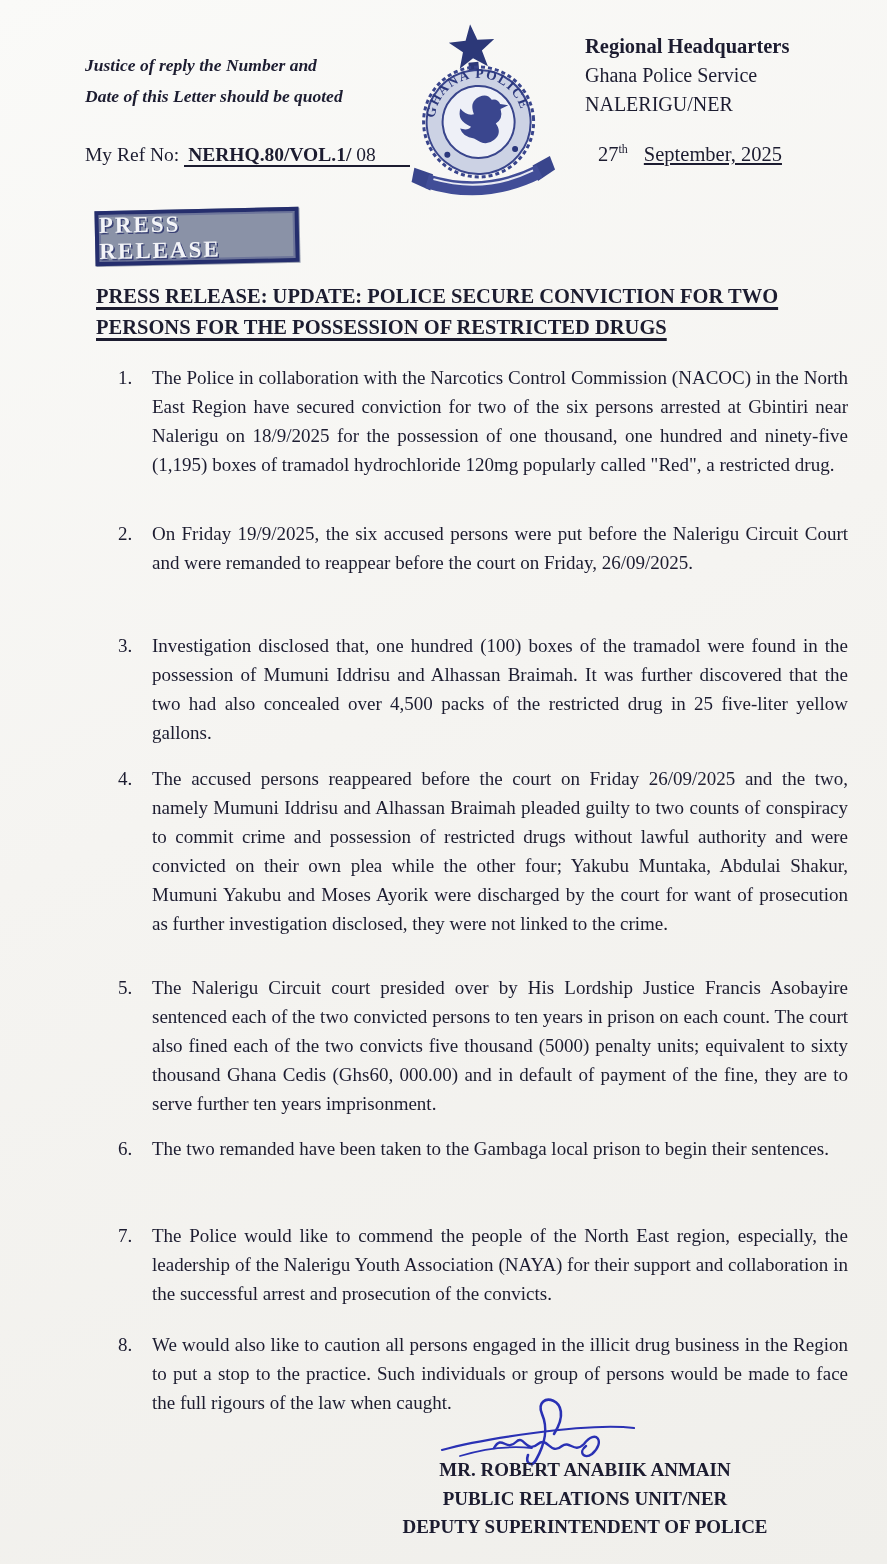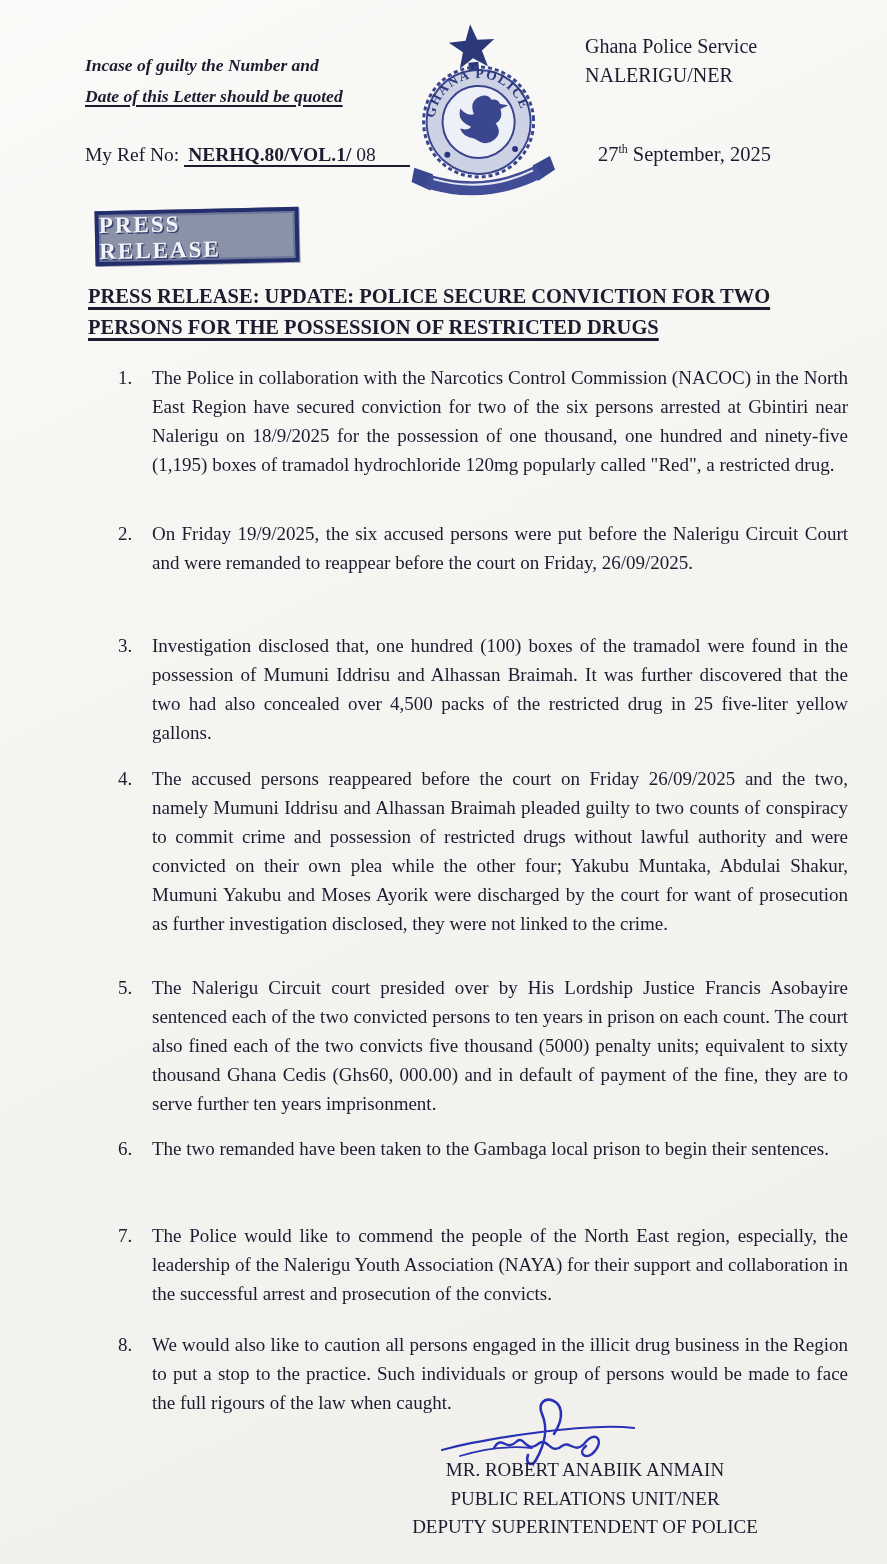--- a/index.html
+++ b/index.html
@@ -4,62 +4,62 @@
 <style>
   html,body{margin:0;padding:0;background:#e9e9e9;}
   .page{
     position:relative;width:887px;height:1564px;margin:0 auto;overflow:hidden;
     background:linear-gradient(155deg,#fafaf8 0%,#f5f4f1 45%,#f0efeb 100%);
     font-family:"Liberation Serif",serif;color:#1c1c30;
   }
   
   .note{position:absolute;left:85px;top:50px;font-style:italic;font-weight:bold;
         font-size:17.5px;line-height:31px;}
-  .note .u{text-decoration:underline;text-decoration-thickness:2px;text-underline-offset:3px;}
+  .note .u{text-decoration-thickness:2px;text-underline-offset:3px;}
   
   .refline{position:absolute;left:85px;top:144px;font-size:19.5px;white-space:nowrap;text-align:center;}
   .ref-underline{border-bottom:2.5px solid #1c1c30;padding-right:34px;padding-left:4px;}
   .ref-bold{font-weight:bold;}
   
   .hdr-right{position:absolute;left:585px;top:32px;font-size:20px;line-height:29px;}
   .hdr-right .b{font-weight:bold;font-size:20.5px;}
   .dateline{position:absolute;left:598px;top:142px;font-size:20.5px;}
   .dateline sup{font-size:12px;text-align:center;}
-  .dateline .rest{margin-left:5px;}
+  .dateline .rest{margin-left:16px;text-decoration:underline;}
   
   .crest{position:absolute;left:398px;top:24px;width:160px;height:182px;transform:rotate(-5deg);}
   
   .stamp{position:absolute;left:95px;top:209px;width:196px;height:47px;
          background:#8a92a7;border:4px solid #252e6d;transform:rotate(-1.2deg);
          box-shadow:inset 0 0 0 2px #6d759a, 1px 1px 0 #9aa0b0;
          display:flex;align-items:center;justify-content:center;}
   .stamp span{font-weight:bold;font-size:23px;color:#f3f4f8;letter-spacing:2px;
               text-shadow:1.5px 1.5px 0 #394175;}
   
-  .doc-title{position:absolute;left:88px;top:281px;width:780px;font-weight:bold;
+  .doc-title{position:absolute;left:96px;top:281px;width:780px;font-weight:bold;
              font-size:20.5px;line-height:31px;text-decoration:underline;
              text-decoration-thickness:2.5px;text-underline-offset:4px;}
   
   .item{position:absolute;left:118px;width:730px;display:grid;
         grid-template-columns:34px 1fr;font-size:19px;line-height:29px;}
   .item .txt{text-align:justify;font-family:Liberation Serif, serif;}
   .i1{top:363px}.i2{top:519px}.i3{top:631px}.i4{top:764px}
   .i5{top:973px}.i6{top:1134px}.i7{top:1221px}.i8{top:1330px}
   
   .sig-scribble{position:absolute;left:436px;top:1390px;width:205px;height:82px;}
   .signatory{position:absolute;left:400px;top:1456px;width:370px;text-align:center;
-             font-weight:normal;font-size:19px;line-height:28.5px;}
+             font-weight:bold;font-size:19px;line-height:28.5px;}
 </style>
 </head>
 <body>
 
 <div class="page">
 
   <div class="note">
-    <div>Incase of guilty the Number and</div>
+    <div>Justice of reply the Number and</div>
     <div class="u">Date of this Letter should be quoted</div>
   </div>
 
   <div class="refline">
     <span>My Ref No:</span>
     <span class="ref-underline"><span class="ref-bold">NERHQ.80/VOL.1/</span> <span>08</span></span>
   </div>
 
   <svg class="crest" viewBox="0 0 160 182" aria-hidden="true">
     <polygon points="80,0 85.9,15.9 102.8,16.6 89.5,27.1 94.1,43.4 80,34 65.9,43.4 70.5,27.1 57.2,16.6 74.1,15.9" fill="#2c3878"></polygon>
@@ -76,20 +76,21 @@
     <circle cx="46" cy="128" r="3" fill="#2b377c"></circle>
     <circle cx="114" cy="128" r="3" fill="#2b377c"></circle>
     <path d="M74 114 q-11 -2 -13 -11 q8 3 11 -1 q-14 -7 -9 -19 q5 8 13 7 q-4 -13 7 -17 q8 -3 12 4 q6 -1 8 5 l8 2 l-8 3 q2 10 -6 14 q6 10 -3 16 q-7 5 -14 1 q-3 -2 -6 -4 z" fill="#3a468e"></path>
     <polygon points="12,138 30,146 26,162 8,152" fill="#39458c"></polygon>
     <polygon points="148,138 130,146 134,162 152,152" fill="#39458c"></polygon>
     <path d="M26 146 q54 22 108 0 l5 13 q-59 24 -118 0 z" fill="#414d97"></path>
     <path d="M30 151 q50 19 100 0" fill="none" stroke="#e8eaf3" stroke-width="2"></path>
   </svg>
 
   <div class="hdr-right">
+    <div class="b">Regional Headquarters</div>
     <div>Ghana Police Service</div>
     <div>NALERIGU/NER</div>
   </div>
 
   <div class="dateline">
     <span>27</span><sup>th</sup><span class="rest">September, 2025</span>
   </div>
 
   <div class="stamp">
     <span>PRESS RELEASE</span>

